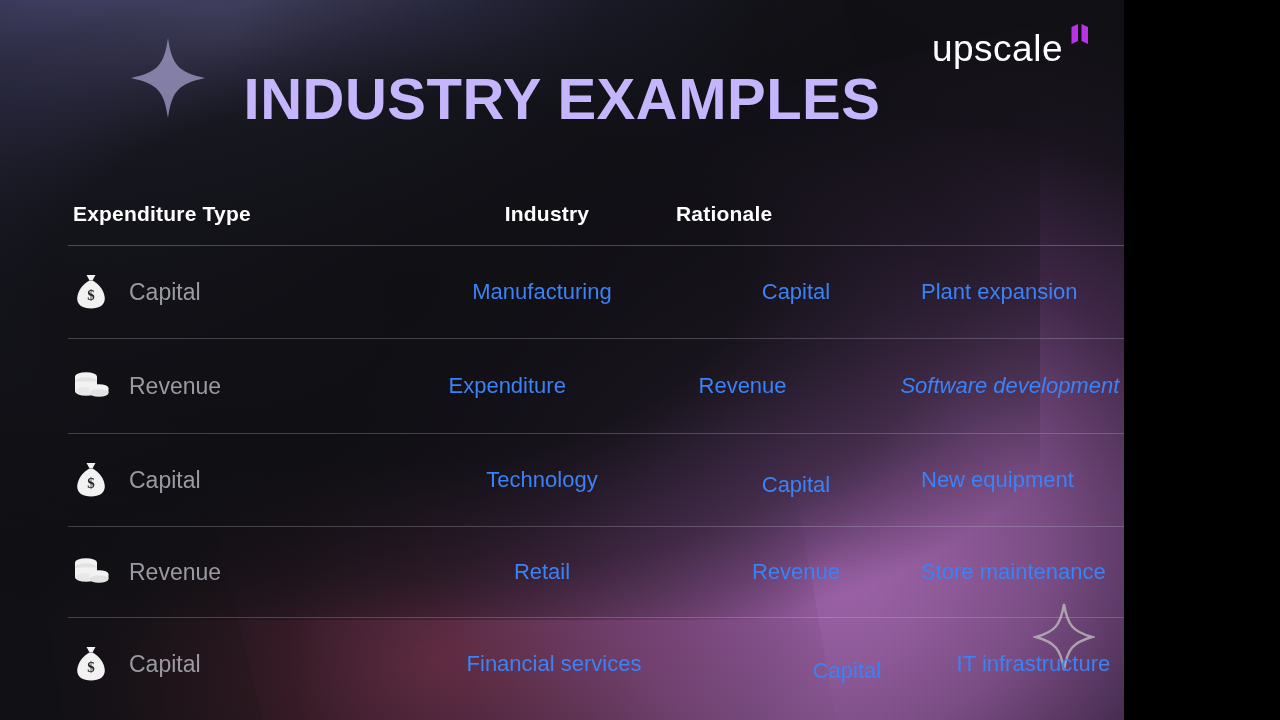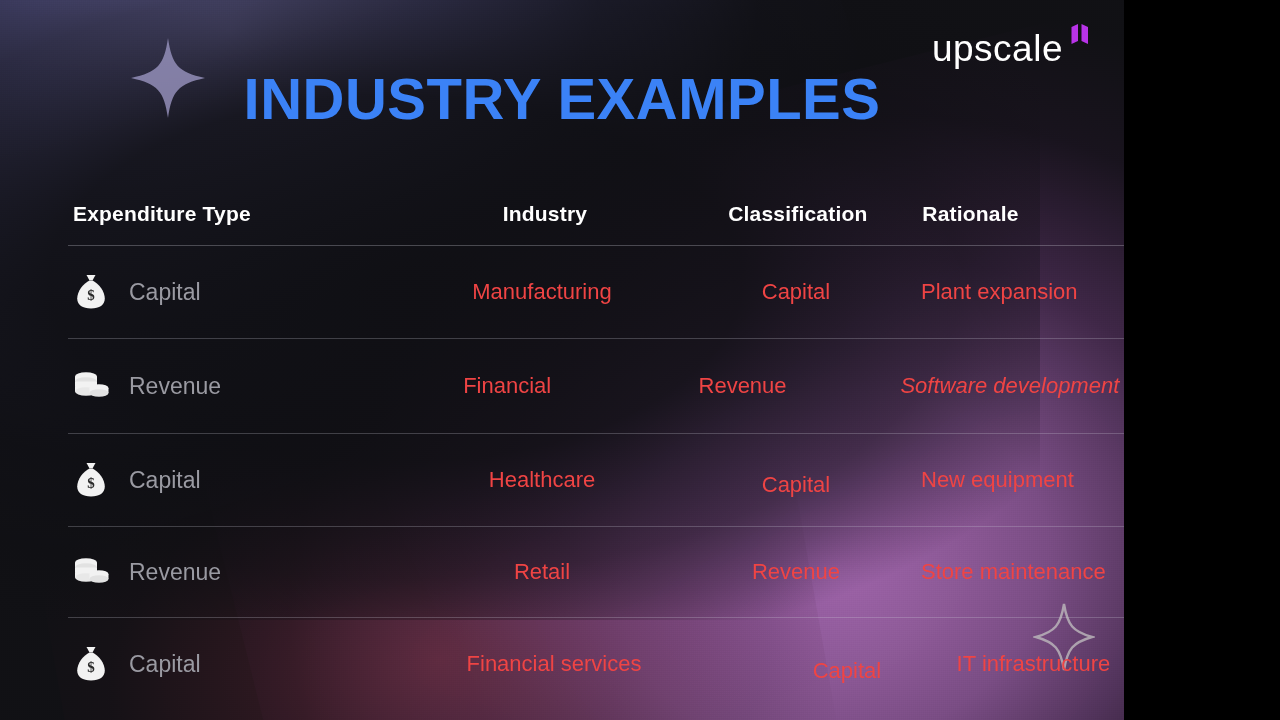--- a/index.html
+++ b/index.html
@@ -134,21 +134,21 @@
   
   .title {
     position: absolute;
     left: 0;
     right: 0;
     top: 69px;
     text-align: center;
     font-size: 58px;
     font-weight: 700;
     letter-spacing: 0.5px;
-    color: #3b82f6;
+    color: #c4b5fd;
     line-height: 1.05;
   }
 
   
   .table {
     position: absolute;
     left: 68px;
     top: 183px;
     width: 1144px;
   }
@@ -175,21 +175,21 @@
     font-size: 21px;
     font-weight: 700;
     color: #ffffff;
     letter-spacing: 0.2px;
   }
   .head-type { padding-left: 5px; }
 
   .cell {
     font-size: 22px;
     font-weight: 400;
-    color: #ef4444;
+    color: #3b82f6;
     line-height: 1.22;
   }
   .type-label {
     font-size: 23px;
     color: #9a9aa2;
     margin-left: 16px;
   }
   .icon-wrap {
     width: 44px;
     height: 44px;
@@ -235,21 +235,20 @@
     </span>
   </div>
 
   <div class="title">INDUSTRY EXAMPLES</div>
 
   <div class="table">
 
     <div class="row head-row">
       <div class="c-type head-cell head-type">Expenditure Type</div>
       <div class="c-ind head-cell">Industry</div>
-      <div class="c-class head-cell">Classification</div>
       <div class="c-rat head-cell">Rationale</div>
     </div>
 
     <div class="row data-row" style="height:92px;">
       <div class="c-type">
         <span class="icon-wrap">
           <svg width="34" height="36" viewBox="0 0 34 36" aria-hidden="true">
             <path d="M12.5 1 L21.5 1 L18.6 6.2 L15.4 6.2 Z" fill="#f2f2f2"></path>
             <path d="M15.4 6.4 C9 9.6 3.2 17.2 3.2 24.6 C3.2 31.2 8.6 34.6 17 34.6 C25.4 34.6 30.8 31.2 30.8 24.6 C30.8 17.2 25 9.6 18.6 6.4 Z" fill="#f2f2f2"></path>
             <text x="17" y="26" font-size="15" font-weight="700" fill="#2a2a2a" text-anchor="middle" font-family="'Liberation Serif', serif">$</text>
@@ -273,37 +272,37 @@
             <ellipse cx="14" cy="15.5" rx="11" ry="4.2" fill="#f2f2f2"></ellipse>
             <rect x="3" y="15.5" width="22" height="5" fill="#f2f2f2"></rect>
             <ellipse cx="14" cy="20.5" rx="11" ry="4.2" fill="#e8e8e8"></ellipse>
             <ellipse cx="27" cy="17" rx="9.5" ry="3.8" fill="#f2f2f2"></ellipse>
             <rect x="17.5" y="17" width="19" height="5" fill="#f2f2f2"></rect>
             <ellipse cx="27" cy="22" rx="9.5" ry="3.8" fill="#e2e2e2"></ellipse>
           </svg>
         </span>
         <span class="type-label">Revenue</span>
       </div>
-      <div class="c-ind cell">Financial</div>
+      <div class="c-ind cell">Expenditure</div>
       <div class="c-class cell">Revenue</div>
       <div class="c-rat cell" style="padding:0 42px;font-style:italic;">Software development</div>
     </div>
 
     <div class="row data-row" style="height:92px;">
       <div class="c-type">
         <span class="icon-wrap">
           <svg width="34" height="36" viewBox="0 0 34 36" aria-hidden="true">
             <path d="M12.5 1 L21.5 1 L18.6 6.2 L15.4 6.2 Z" fill="#f2f2f2"></path>
             <path d="M15.4 6.4 C9 9.6 3.2 17.2 3.2 24.6 C3.2 31.2 8.6 34.6 17 34.6 C25.4 34.6 30.8 31.2 30.8 24.6 C30.8 17.2 25 9.6 18.6 6.4 Z" fill="#f2f2f2"></path>
             <text x="17" y="26" font-size="15" font-weight="700" fill="#2a2a2a" text-anchor="middle" font-family="'Liberation Serif', serif">$</text>
           </svg>
         </span>
         <span class="type-label">Capital</span>
       </div>
-      <div class="c-ind cell">Healthcare</div>
+      <div class="c-ind cell">Technology</div>
       <div class="c-class cell" style="padding-top:10px;">Capital</div>
       <div class="c-rat cell">New equipment</div>
     </div>
 
     <div class="row data-row" style="height:90px;">
       <div class="c-type">
         <span class="icon-wrap">
           <svg width="38" height="30" viewBox="0 0 38 30" aria-hidden="true">
             <ellipse cx="14" cy="5.5" rx="11" ry="4.2" fill="#f2f2f2"></ellipse>
             <rect x="3" y="5.5" width="22" height="5" fill="#f2f2f2"></rect>

